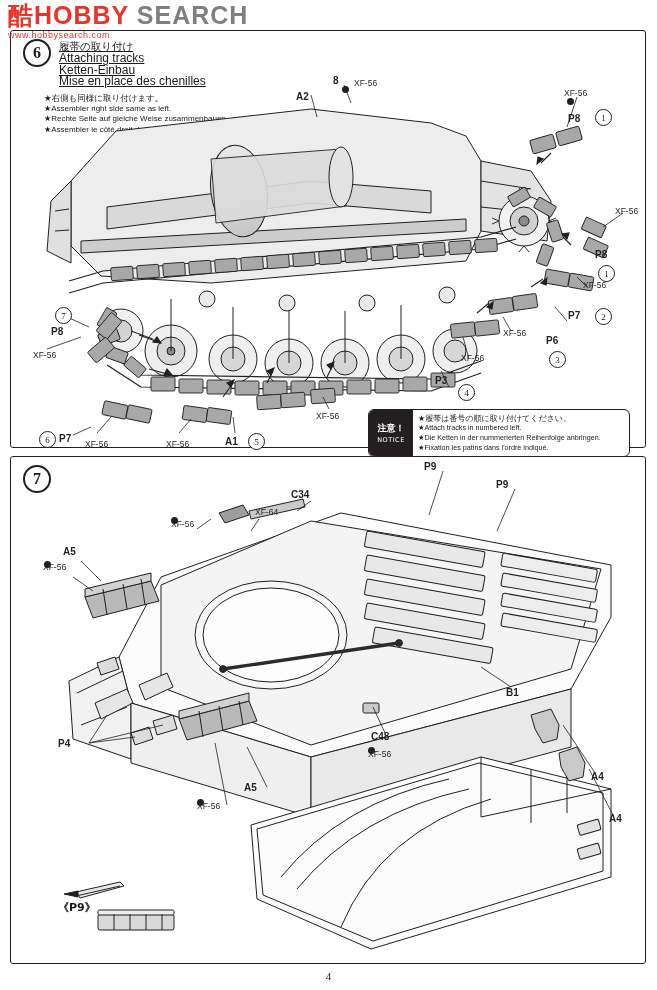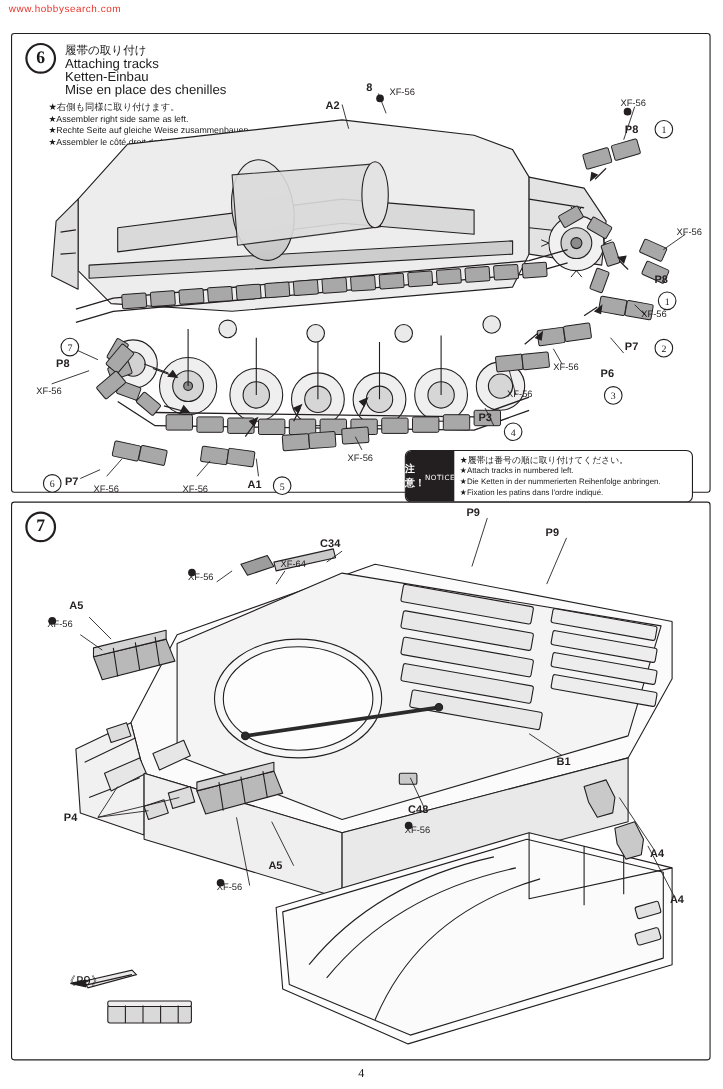--- a/index.html
+++ b/index.html
@@ -65,21 +65,21 @@
   }
   .step-num {
     width: 24px; height: 24px;
     border: 2px solid #231f20;
     border-radius: 50%;
     display: flex; align-items: center; justify-content: center;
     font-size: 16px; font-weight: bold;
     font-family: "Liberation Serif", serif;
     flex: none;
   }
-  .step-titles { line-height: 11.5px; padding-top: 1px; }
+  .step-titles { line-height: 11.5px; padding-top: 1px; text-decoration: underline; }
   .step-titles div { font-size: 12px; white-space: nowrap; }
   .step-titles .jp { font-family: "DejaVu Sans", sans-serif; font-size: 10.5px; line-height: 13px; }
 
   
   .notes {
     position: absolute;
     font-size: 8px;
     line-height: 10.5px;
   }
   #notes-left { top: 62px; left: 33px; }
@@ -97,21 +97,21 @@
     background: #fff;
     display: flex;
     align-items: center;
     box-sizing: border-box;
   }
   #notice-badge {
     width: 44px; height: 100%;
     background: #231f20;
     color: #fff;
     border-radius: 5px 0 0 5px;
-    display: flex; flex-direction: row;
+    display: flex; flex-direction: column;
     align-items: center; justify-content: center;
     font-family: "DejaVu Sans", sans-serif;
     flex: none;
   }
   #notice-badge .jp { font-size: 9px; font-weight: bold; letter-spacing: 0; }
   #notice-badge .en { font-size: 6.5px; letter-spacing: 0.5px; margin-top: 1px; }
   #notice-lines { padding: 3px 5px; font-size: 7.2px; line-height: 9.6px; }
   #notice-lines .jp { font-family: "DejaVu Sans", sans-serif; font-size: 8px; }
 
   
@@ -156,20 +156,23 @@
     bottom: 8px;
     text-align: center;
     font-size: 11px;
     font-family: "Liberation Serif", serif;
   }
 </style>
 </head>
 <body>
 
 <div id="watermark">
+  <div class="wm-top">
+    <span class="wm-cn">酷</span><span class="wm-hobby">HOBBY</span><span class="wm-search"> SEARCH</span>
+  </div>
   <div class="wm-sub">www.hobbysearch.com</div>
 </div>
 
 <div class="panel" id="panel-step6">
 
   <div class="step-head">
     <div class="step-num">6</div>
     <div class="step-titles">
       <div class="jp">履帯の取り付け</div>
       <div>Attaching tracks</div>
@@ -560,16 +563,16 @@
   <svg width="150" height="60" viewBox="0 0 150 60" xmlns="http://www.w3.org/2000/svg">
     <g stroke="#231f20" fill="none" stroke-width="1">
       <path d="M18 12 L62 2 L66 6 L22 18 Z" fill="#e9e9e9"></path>
       <path d="M18 16 L62 6"></path>
       <path d="M6 14 L20 11 L20 17 Z" fill="#231f20"></path>
       <rect x="40" y="34" width="76" height="16" rx="2" fill="#d9d9d9"></rect>
       <rect x="40" y="30" width="76" height="5" rx="1.5" fill="#eeeeee"></rect>
       <path d="M56 34 L56 50 M72 34 L72 50 M88 34 L88 50 M104 34 L104 50"></path>
     </g>
   </svg>
-  <div class="ttl" style="position:absolute;left:0;top:4px;">《P9》</div>
+  <div class="ttl" style="position:absolute;left:0;top:20px;font-weight:bold;">《P9》</div>
 </div>
 
 <div id="page-number">4</div>
 
 </body></html>

